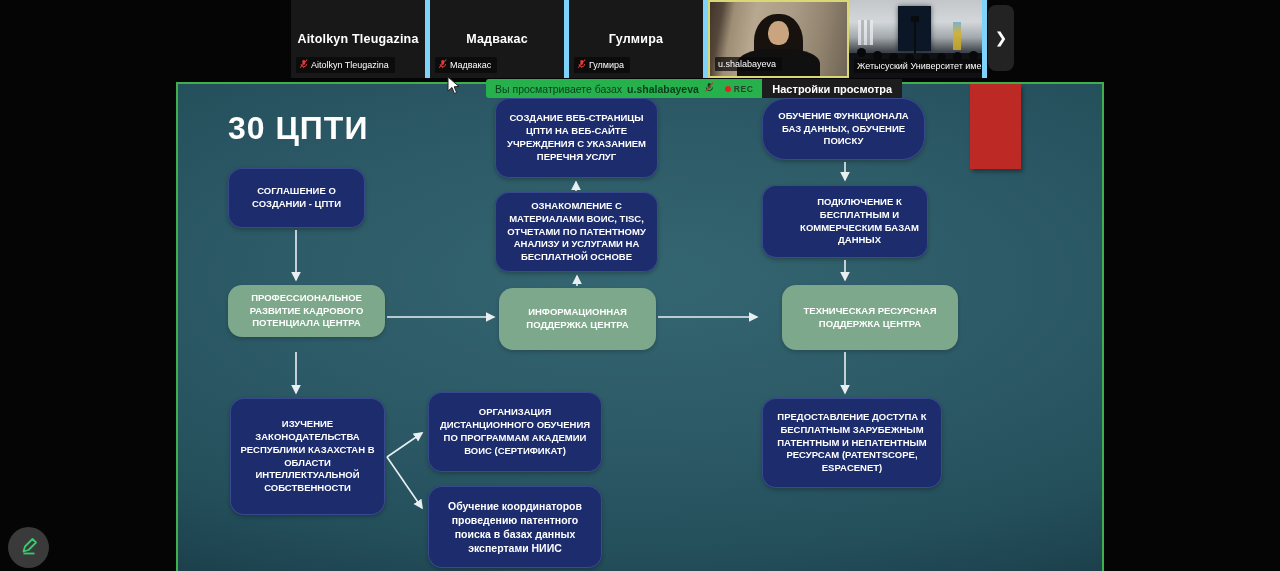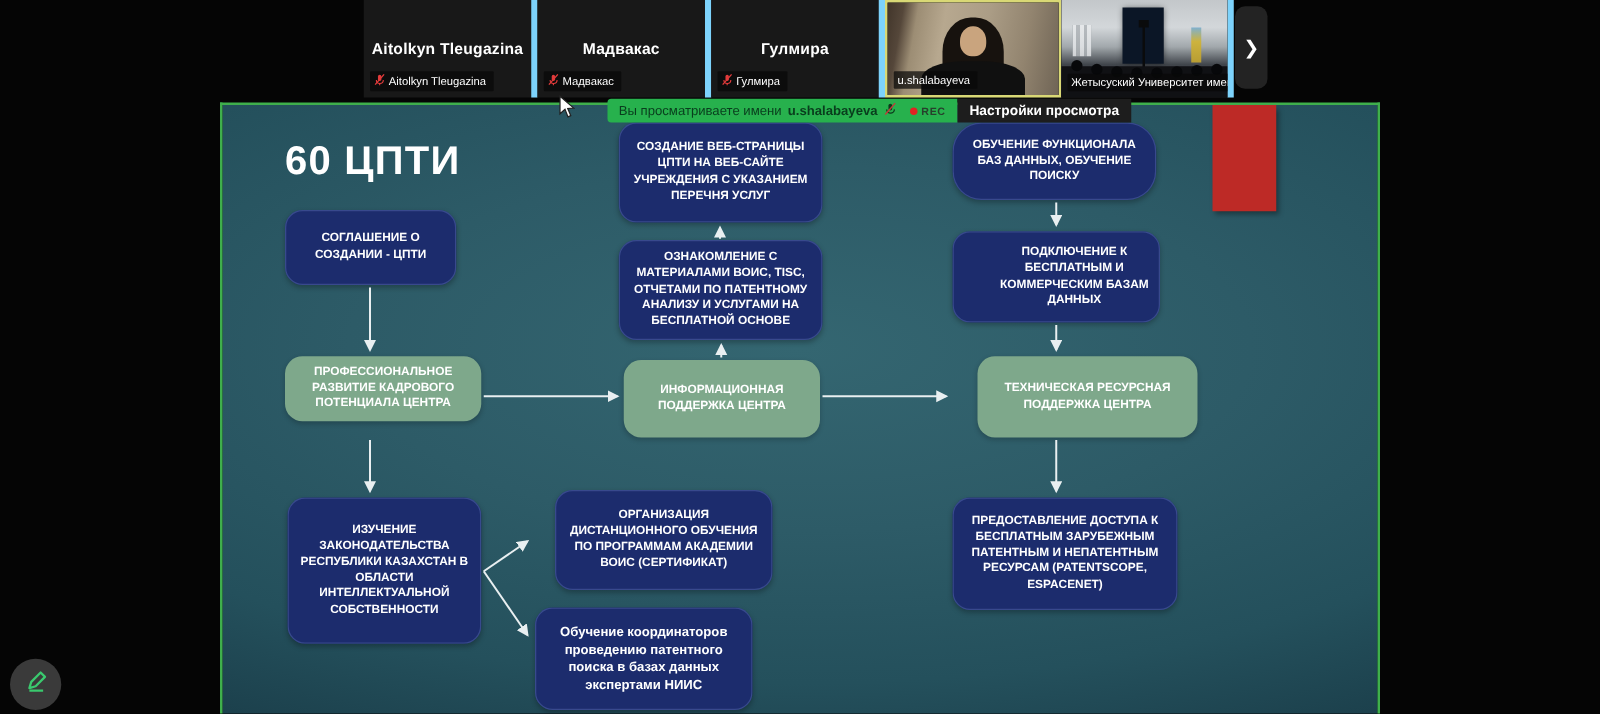--- a/index.html
+++ b/index.html
@@ -147,49 +147,49 @@
       <span>Жетысуский Университет имени ...</span>
     </div>
   </div>
 
   <div class="chevron-btn">
     <span>❯</span>
   </div>
 
   <div class="banner-row">
     <div class="banner-pill">
-      <span>Вы просматриваете имени</span>
+      <span>Вы просматриваете базах</span>
       <span class="presenter">u.shalabayeva</span>
       <span>
         <svg width="10" height="11" viewBox="0 0 12 13">
             <rect x="4.5" y="1" width="3.6" height="6.5" rx="1.8" fill="#0c3a1c"></rect>
             <path d="M2.8 6.5 a3.7 3.7 0 0 0 7.4 0" fill="none" stroke="#0c3a1c" stroke-width="1.2"></path>
             <line x1="1.5" y1="11.5" x2="11" y2="0.5" stroke="#c23b3b" stroke-width="1.4"></line>
           </svg>
       </span>
       <span class="rec-wrap">
         <span class="rec-dot"></span>
         <span class="rec-label">REC</span>
       </span>
     </div>
     <div class="settings-btn">Настройки просмотра</div>
   </div>
 
   <div class="slide">
-    <div class="slide-title">60 ЦПТИ</div>
+    <div class="slide-title">30 ЦПТИ</div>
     <div class="red-shape"></div>
 
     <div class="box navy" style="left:50px;top:84px;width:137px;height:60px;">СОГЛАШЕНИЕ О СОЗДАНИИ - ЦПТИ</div>
     <div class="box sage" style="left:50px;top:201px;width:157px;height:52px;">ПРОФЕССИОНАЛЬНОЕ РАЗВИТИЕ КАДРОВОГО ПОТЕНЦИАЛА ЦЕНТРА</div>
     <div class="box navy" style="left:52px;top:314px;width:155px;height:117px;">ИЗУЧЕНИЕ ЗАКОНОДАТЕЛЬСТВА РЕСПУБЛИКИ КАЗАХСТАН В ОБЛАСТИ ИНТЕЛЛЕКТУАЛЬНОЙ СОБСТВЕННОСТИ</div>
 
     <div class="box navy" style="left:317px;top:14px;width:163px;height:80px;">СОЗДАНИЕ ВЕБ-СТРАНИЦЫ ЦПТИ НА ВЕБ-САЙТЕ УЧРЕЖДЕНИЯ С УКАЗАНИЕМ ПЕРЕЧНЯ УСЛУГ</div>
     <div class="box navy" style="left:317px;top:108px;width:163px;height:80px;">ОЗНАКОМЛЕНИЕ С МАТЕРИАЛАМИ ВОИС, TISC, ОТЧЕТАМИ ПО ПАТЕНТНОМУ АНАЛИЗУ И УСЛУГАМИ НА БЕСПЛАТНОЙ ОСНОВЕ</div>
     <div class="box sage" style="left:321px;top:204px;width:157px;height:62px;">ИНФОРМАЦИОННАЯ ПОДДЕРЖКА ЦЕНТРА</div>
-    <div class="box navy" style="left:250px;top:308px;width:174px;height:80px;margin-left:16px;">ОРГАНИЗАЦИЯ ДИСТАНЦИОННОГО ОБУЧЕНИЯ ПО ПРОГРАММАМ АКАДЕМИИ ВОИС (СЕРТИФИКАТ)</div>
+    <div class="box navy" style="left:250px;top:308px;width:174px;height:80px;">ОРГАНИЗАЦИЯ ДИСТАНЦИОННОГО ОБУЧЕНИЯ ПО ПРОГРАММАМ АКАДЕМИИ ВОИС (СЕРТИФИКАТ)</div>
     <div class="box navy nocaps" style="left:250px;top:402px;width:174px;height:82px;">Обучение координаторов проведению патентного поиска в базах данных экспертами НИИС</div>
 
     <div class="box navy" style="left:584px;top:14px;width:163px;height:62px;border-radius:23px;">ОБУЧЕНИЕ ФУНКЦИОНАЛА БАЗ ДАННЫХ, ОБУЧЕНИЕ ПОИСКУ</div>
     <div class="box navy" style="left:584px;top:101px;width:166px;height:73px;padding-left:37px;">ПОДКЛЮЧЕНИЕ К БЕСПЛАТНЫМ И КОММЕРЧЕСКИМ БАЗАМ ДАННЫХ</div>
     <div class="box sage" style="left:584px;top:201px;width:176px;height:65px;margin-left:20px;">ТЕХНИЧЕСКАЯ РЕСУРСНАЯ ПОДДЕРЖКА ЦЕНТРА</div>
     <div class="box navy" style="left:584px;top:314px;width:180px;height:90px;">ПРЕДОСТАВЛЕНИЕ ДОСТУПА К БЕСПЛАТНЫМ ЗАРУБЕЖНЫМ ПАТЕНТНЫМ И НЕПАТЕНТНЫМ РЕСУРСАМ (PATENTSCOPE, ESPACENET)</div>
 
     <svg class="arrows" width="924" height="485">
       <defs>
         <marker id="ah" markerWidth="7" markerHeight="7" refX="5" refY="3" orient="auto">

